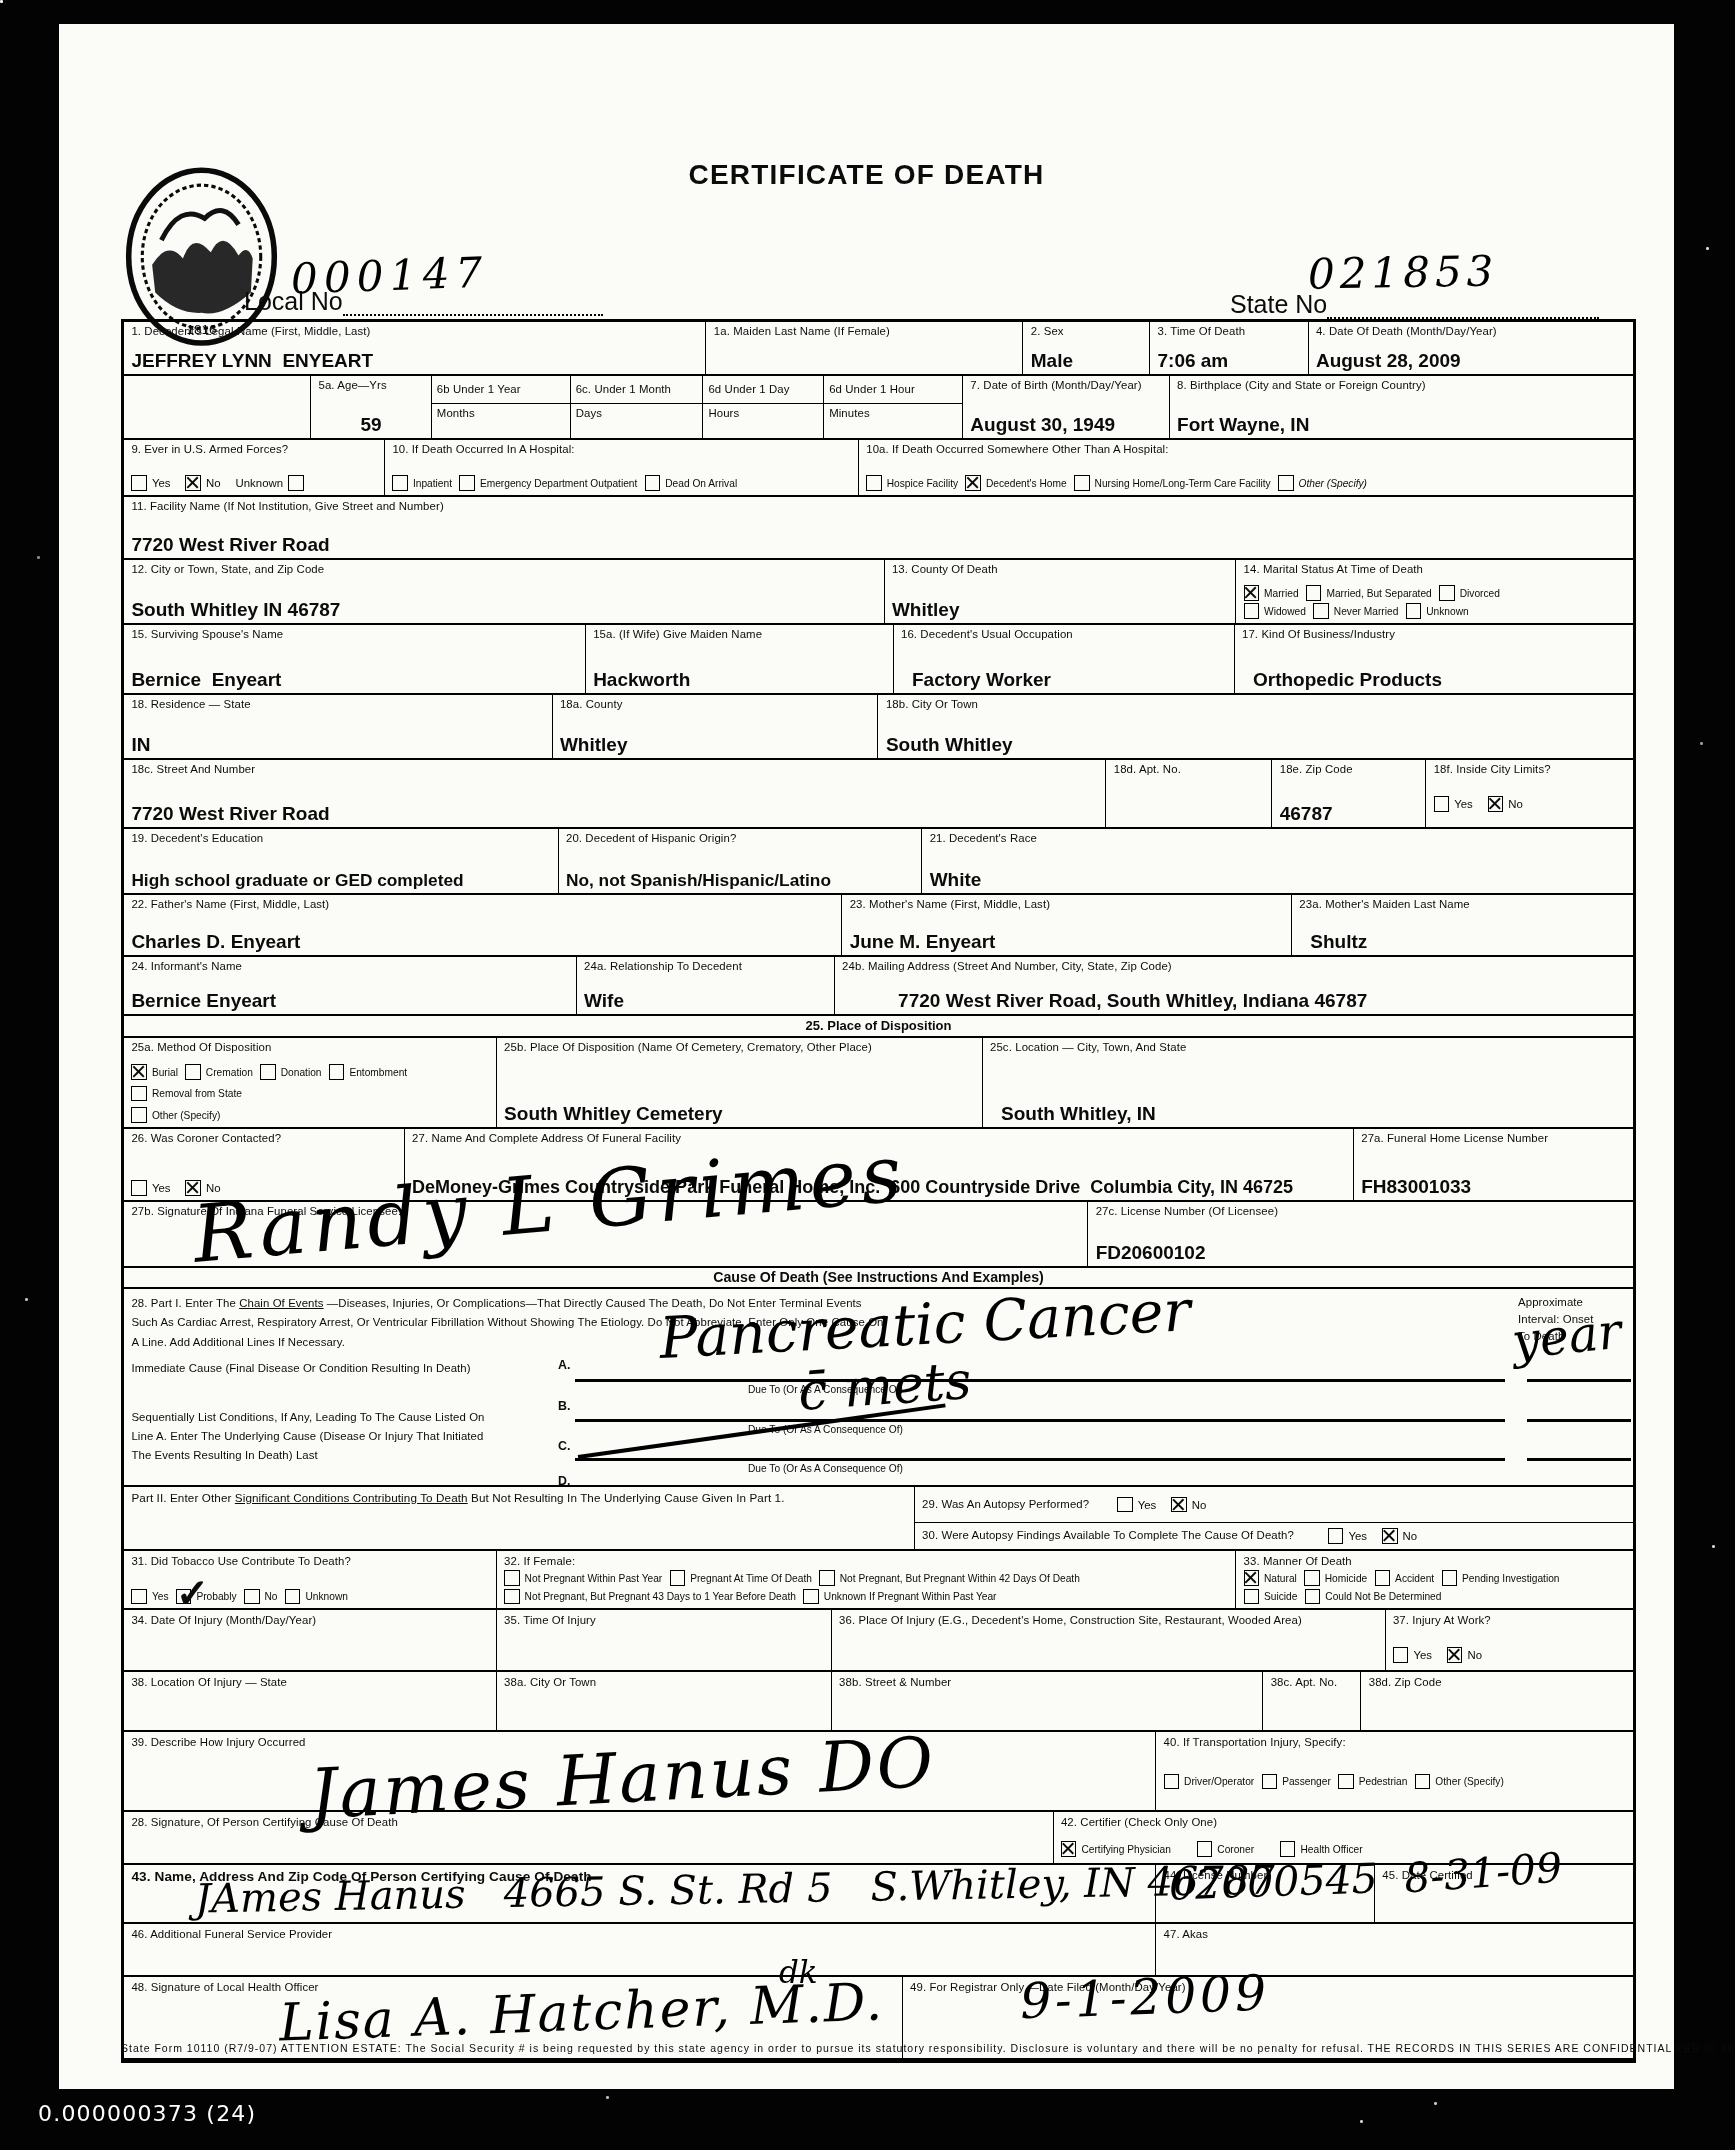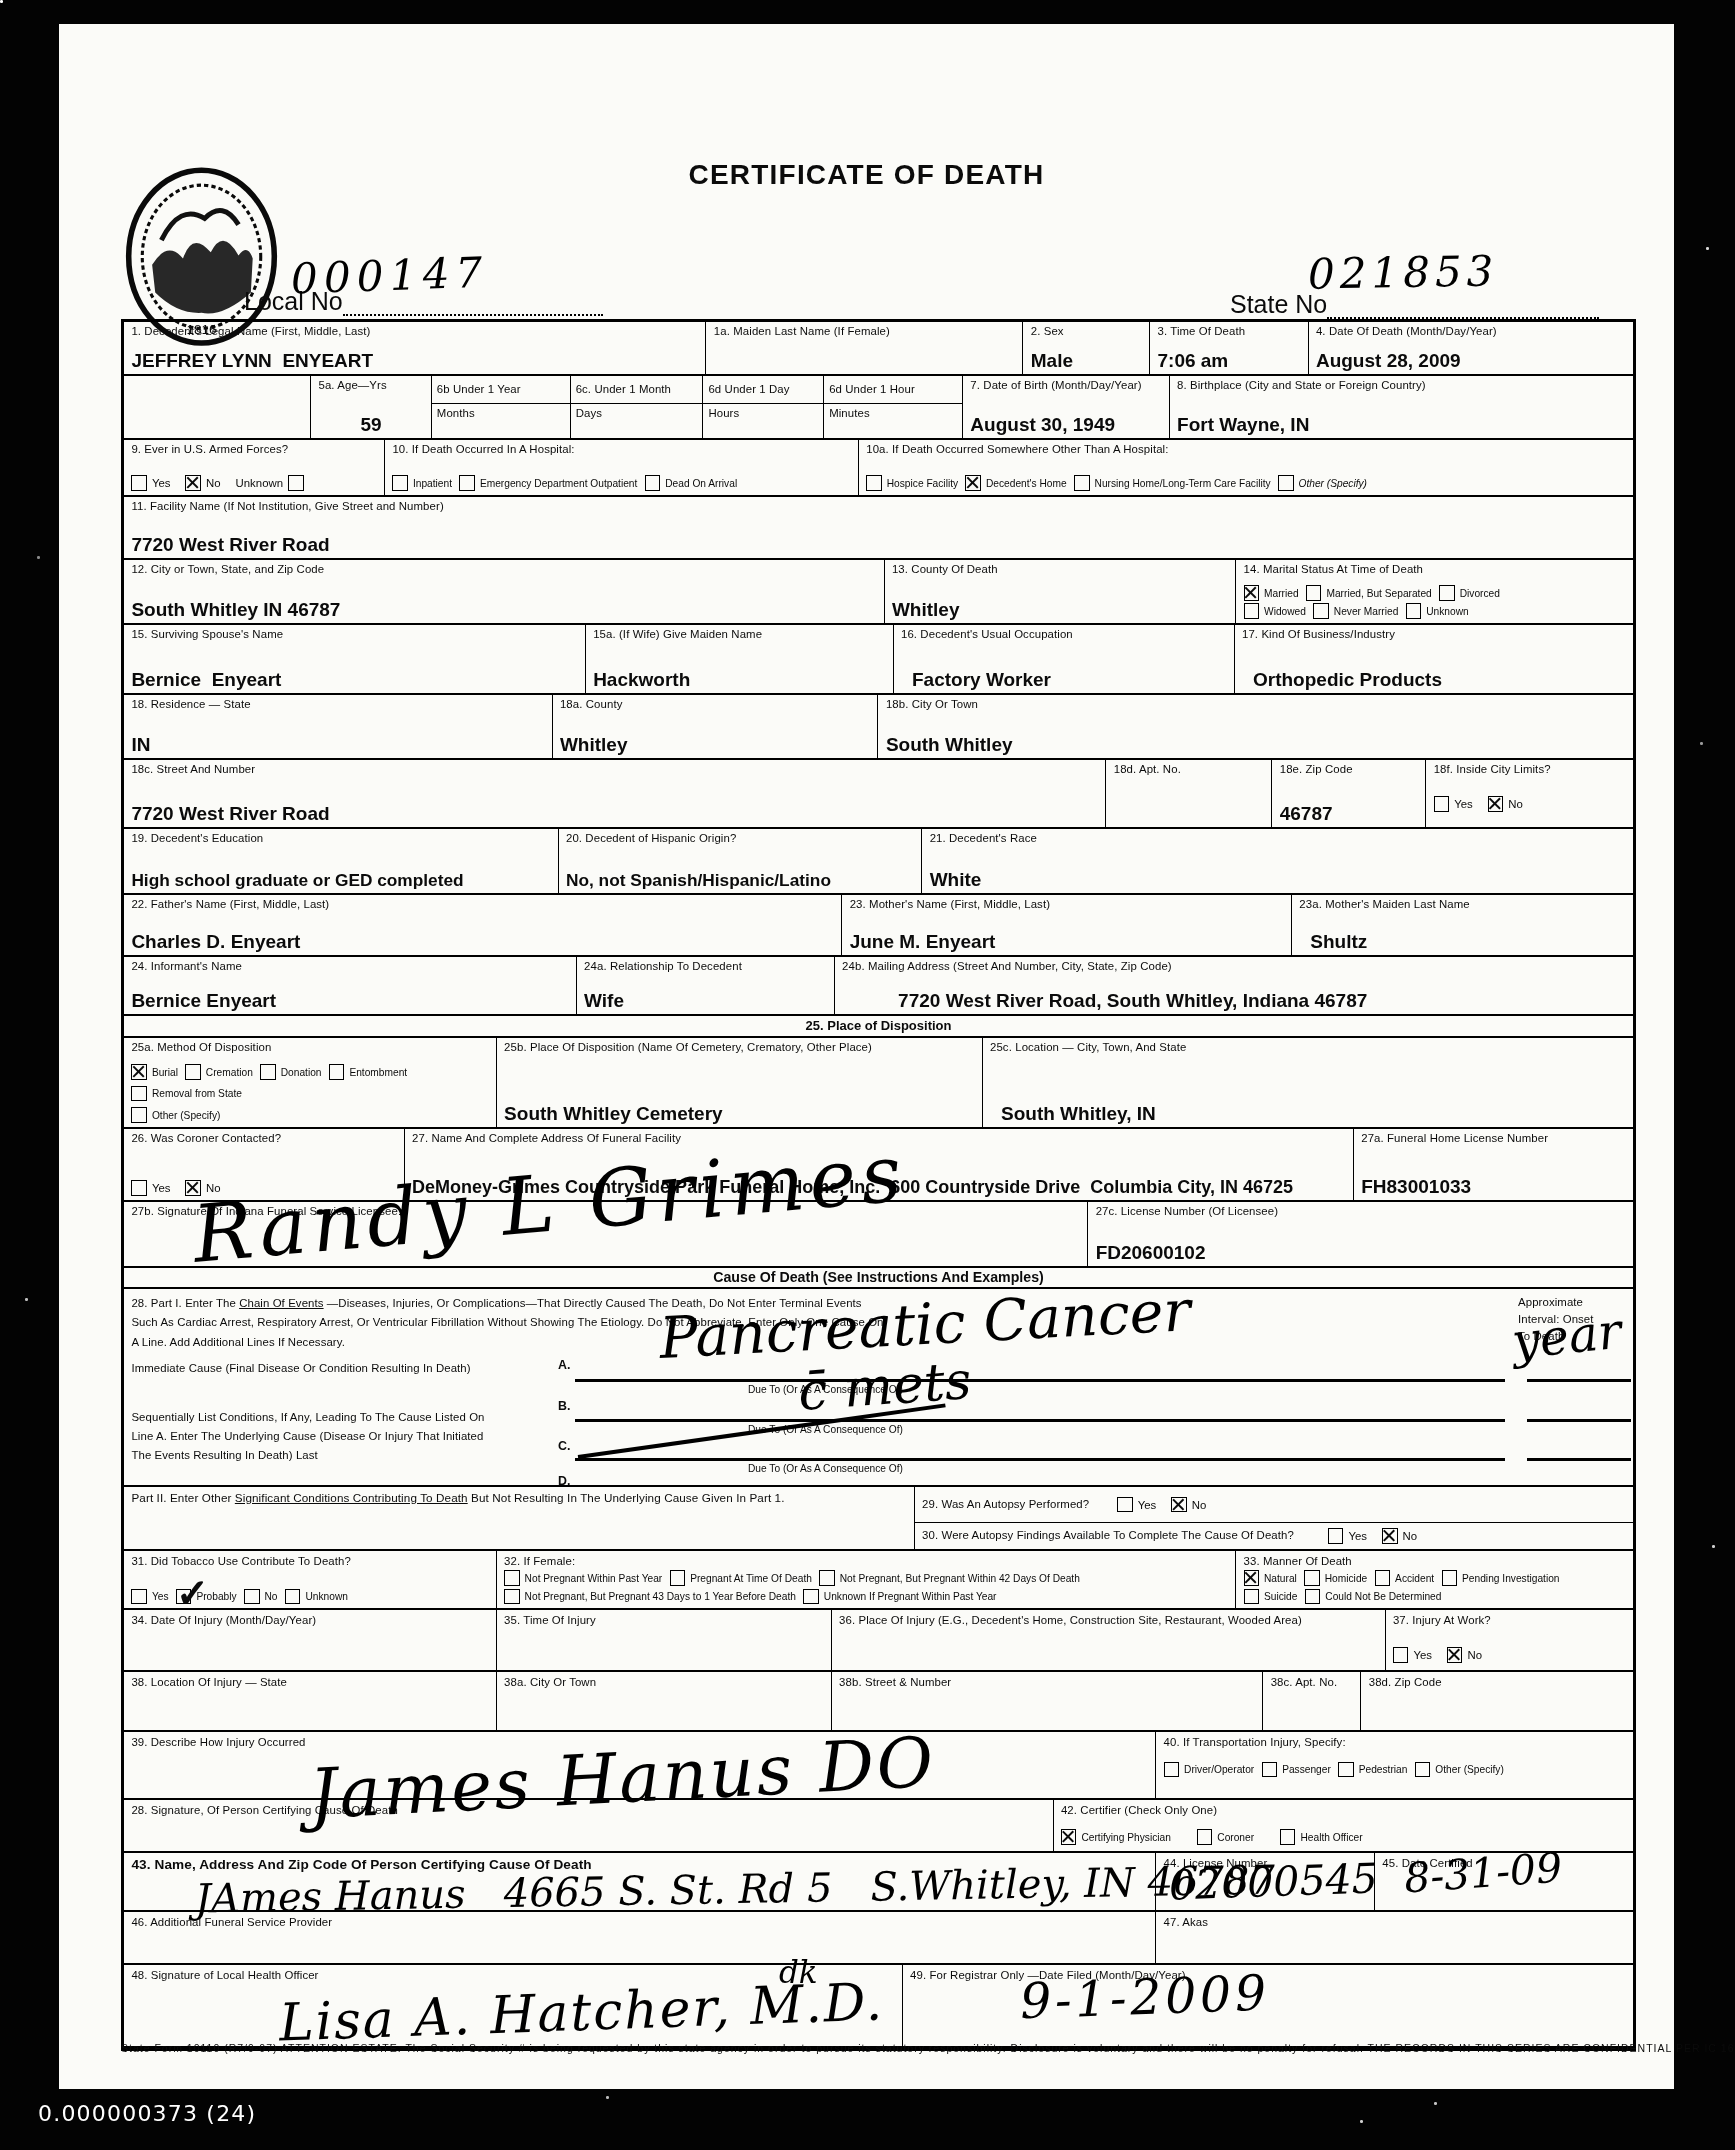--- a/index.html
+++ b/index.html
@@ -639,21 +639,21 @@
         <div class="lbl">38b.  Street &amp; Number</div>
       </div>
       <div class="c" style="flex:0 0 6.5%">
         <div class="lbl">38c.  Apt. No.</div>
       </div>
       <div class="c last" style="flex:1">
         <div class="lbl">38d.  Zip Code</div>
       </div>
     </div>
 
-    <div class="row" style="height:68px">
+    <div class="row" style="height:80px">
       <div class="c" style="flex:0 0 68.4%">
         <div class="lbl">39.  Describe How Injury Occurred</div>
       </div>
       <div class="c last" style="flex:1">
         <div class="lbl">40.  If Transportation Injury, Specify:</div>
         <div class="opts small" style="margin-bottom:17.3px">
           <span class="opt">
               <span class="box"></span>
               <span>Driver/Operator</span>
             </span>

